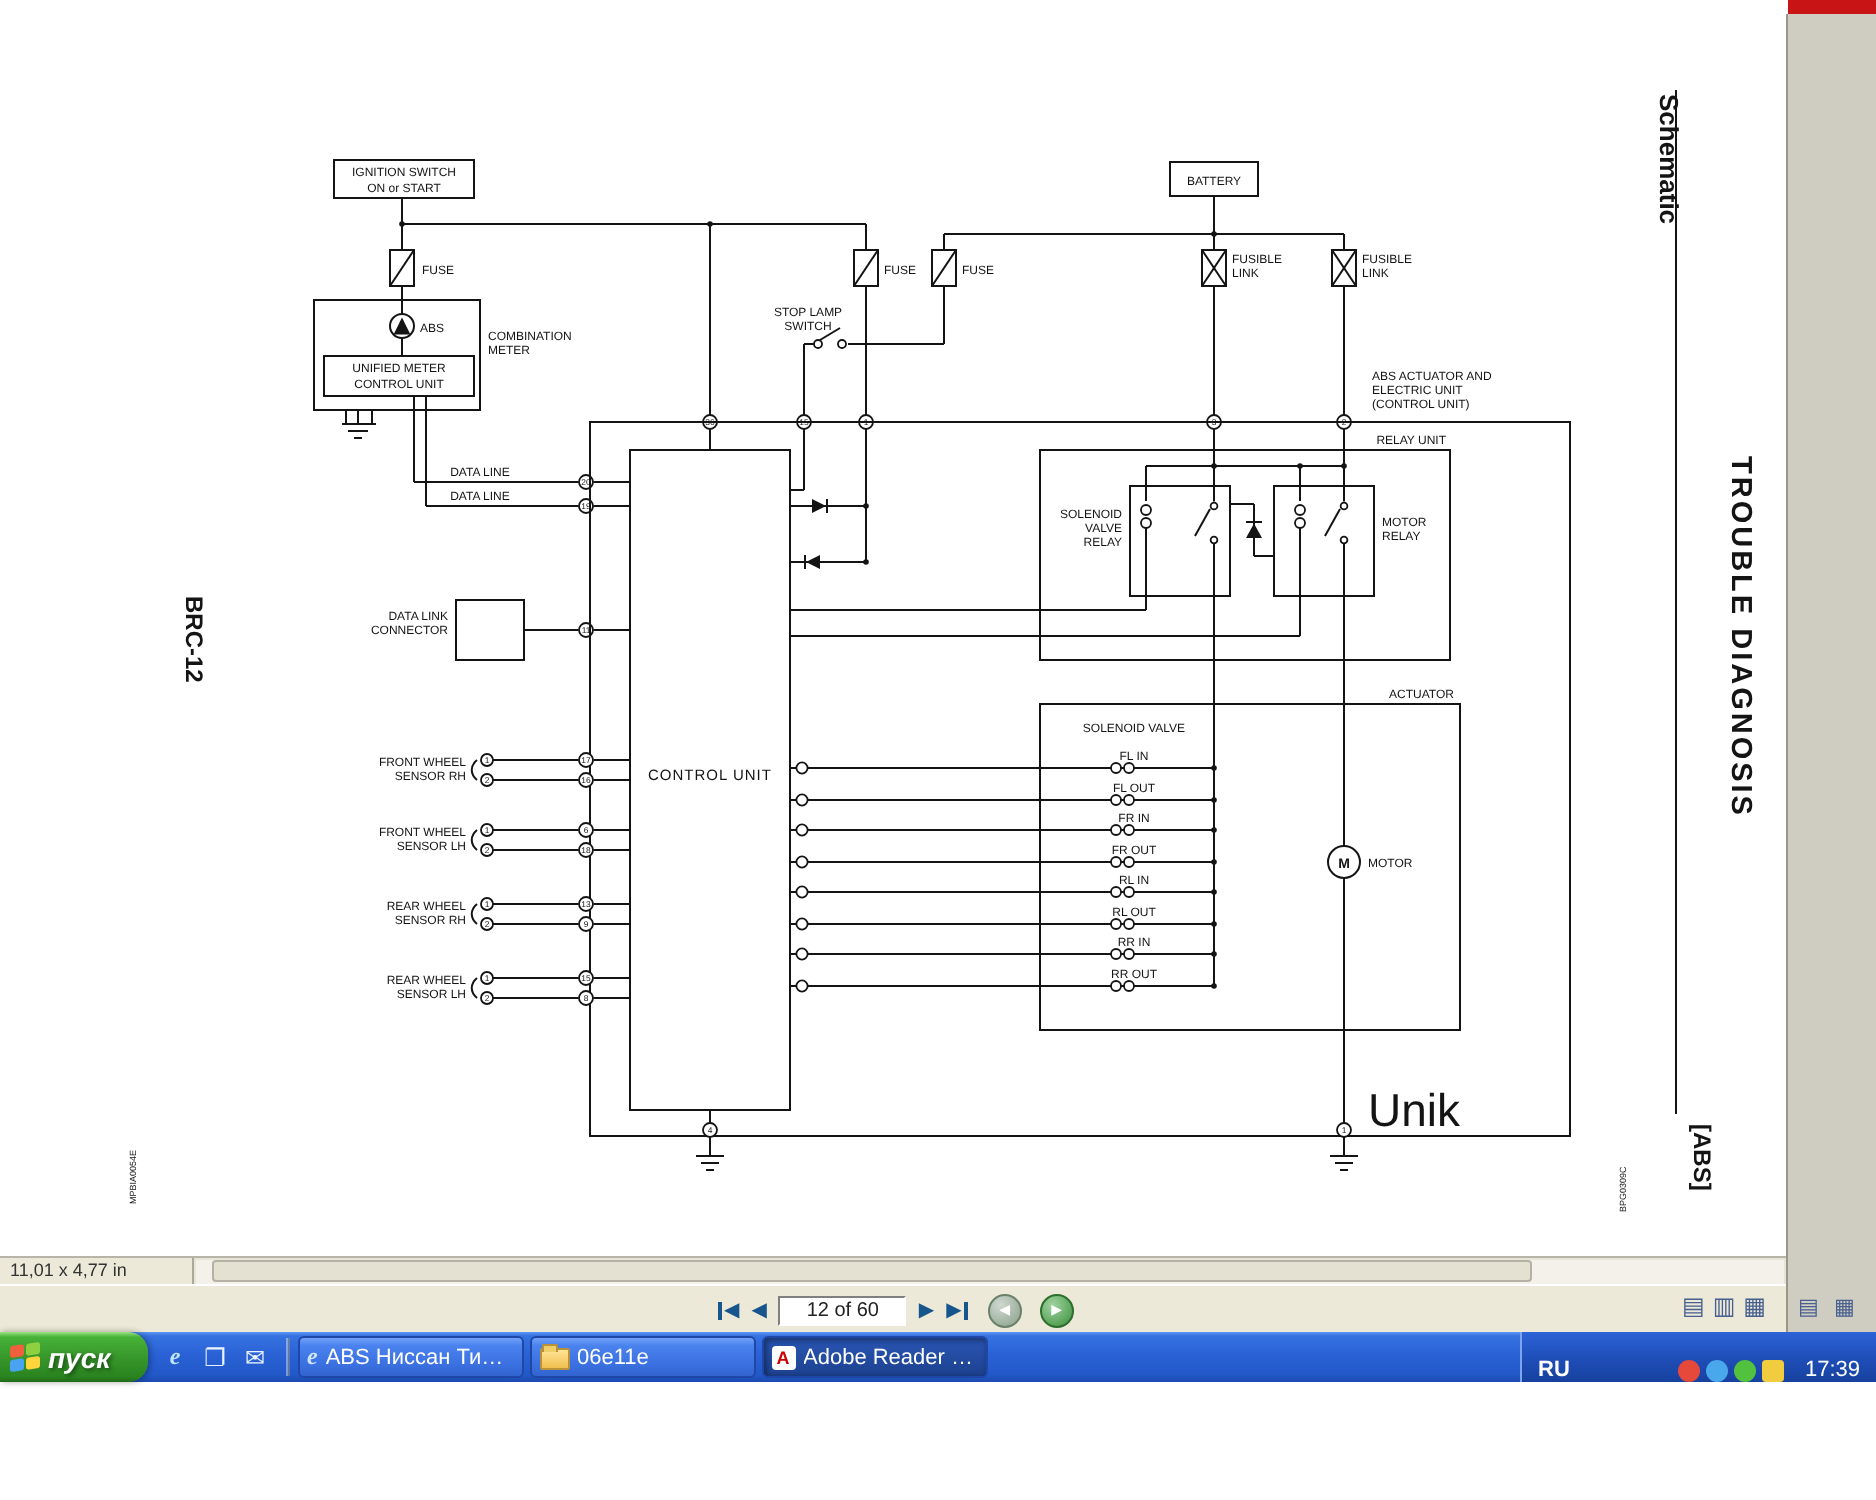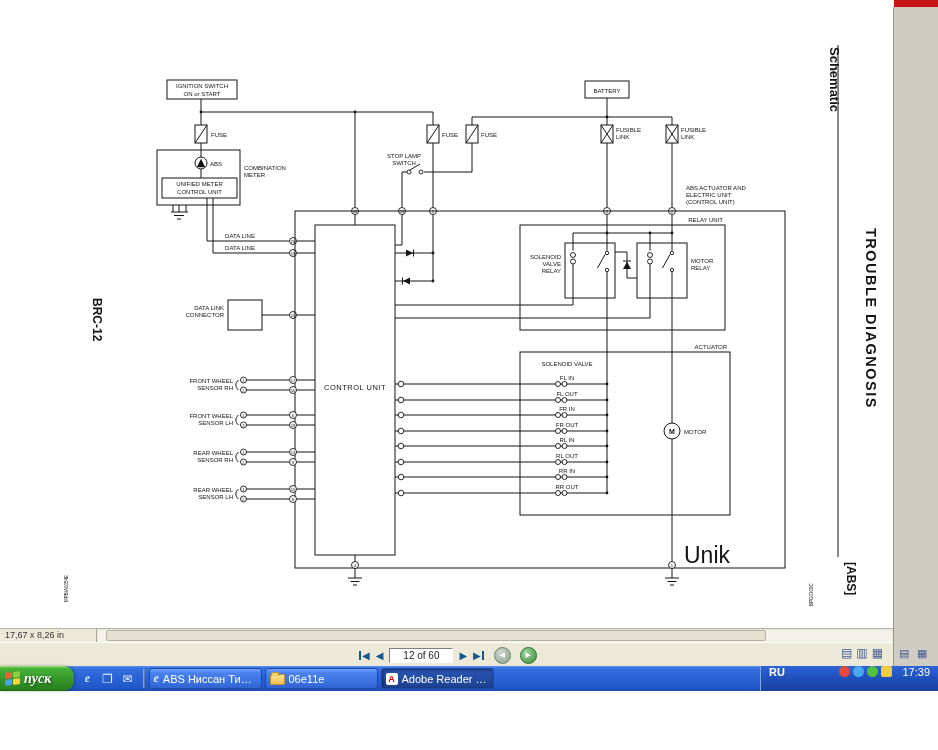--- a/index.html
+++ b/index.html
@@ -54,21 +54,21 @@
             background:radial-gradient(circle at 35% 30%,#cfd8cf,#8aa08a);border:1px solid #6b806b;}
   .roundbtn.g{background:radial-gradient(circle at 35% 30%,#9fd39f,#3c8f3c);border:1px solid #2c6e2c;}
   .viewicons{position:absolute;right:10px;top:3px;display:flex;gap:4px;font-size:12px;color:#47608f;}
 
   .taskbar{position:absolute;left:0;top:666px;width:938px;height:25px;display:flex;align-items:stretch;
            background:linear-gradient(180deg,#5c95f5 0%,#3672e0 8%,#2a62d6 45%,#2258c8 85%,#1c4bb0 100%);}
   .startbtn{width:74px;flex:0 0 auto;border-radius:0 10px 10px 0;display:flex;align-items:center;gap:4px;
             padding:0 10px 0 5px;box-sizing:border-box;box-shadow:1px 0 3px rgba(0,0,0,.35);
             background:linear-gradient(180deg,#9ce383 0%,#47b238 10%,#37982b 50%,#2a831f 90%,#1e6b16 100%);}
   .startlabel{color:#fff;font-size:14px;font-weight:bold;font-style:italic;
-              text-shadow:1px 1px 2px rgba(0,0,0,.5);font-family:Liberation Serif, serif;}
+              text-shadow:1px 1px 2px rgba(0,0,0,.5);}
   .flag{position:relative;width:15px;height:14px;display:inline-block;transform:skewY(-8deg);flex:0 0 auto;}
   .flag i{position:absolute;width:7px;height:6px;border-radius:1.5px;}
   .f1{left:0;top:0;background:#f0603c;}.f2{left:8px;top:0;background:#8ed03f;}
   .f3{left:0;top:7px;background:#4aa3f0;}.f4{left:8px;top:7px;background:#ffd43c;}
   .quicklaunch{display:flex;align-items:center;gap:5px;padding:0 6px;flex:0 0 auto;}
   .ql{font-size:12px;color:#eaf2ff;width:15px;text-align:center;}
   .ql.ie{color:#bfe3ff;font-weight:bold;font-style:italic;font-family:"Liberation Serif",serif;}
   .tbsep{width:1px;background:rgba(255,255,255,.4);border-right:1px solid rgba(0,0,0,.25);margin:3px 2px;flex:0 0 auto;}
   .taskbtn{width:113px;flex:0 0 auto;margin:2px 1.5px;border:1px solid #1e47a8;border-radius:3px;
            background:linear-gradient(180deg,#71a1f8 0%,#4a82ee 20%,#3a70e0 70%,#3264cf 100%);
@@ -77,21 +77,21 @@
   .taskbtn.active{background:linear-gradient(180deg,#2a55b4,#1c418f);box-shadow:inset 1px 1px 3px rgba(0,0,0,.45);}
   .tlabel{white-space:nowrap;overflow:hidden;text-overflow:ellipsis;}
   .ticon{flex:0 0 auto;}
   .ticon.ie2{color:#cfe6ff;font-weight:bold;font-style:italic;font-family:"Liberation Serif",serif;font-size:12px;}
   .ticon.folder{width:13px;height:9px;background:linear-gradient(180deg,#ffe396,#f0bf4f);
                 border:1px solid #b8923a;border-radius:1px;position:relative;margin-top:2px;}
   .ticon.folder::before{content:"";position:absolute;left:0;top:-3px;width:6px;height:3px;
                 background:#f0cf6a;border:1px solid #b8923a;border-bottom:none;border-radius:1px 1px 0 0;}
   .ticon.reader{width:12px;height:12px;background:#fff;border-radius:2px;color:#c00;
                 font-weight:bold;font-size:9px;line-height:12px;text-align:center;}
-  .tray{margin-left:auto;display:flex;align-items:flex-start;padding:0 8px;gap:4px;min-width:178px;
+  .tray{margin-left:auto;display:flex;align-items:flex-end;padding:0 8px;gap:4px;min-width:178px;
         box-sizing:border-box;border-left:1px solid #7da4ee;
         background:linear-gradient(180deg,#2d63d8 0%,#1f4fba 50%,#17419e 100%);}
   .lang{color:#fff;font-size:11px;font-weight:bold;margin-right:6px;}
   .trayicons{display:flex;gap:3px;margin-left:auto;align-items:center;}
   .ti{width:11px;height:11px;border-radius:50%;display:inline-block;}
   .ti.red{background:#e6483a;}.ti.blue{background:#49a7ec;}
   .ti.green{background:#52c23e;}.ti.yellow{background:#f2cc3f;border-radius:2px;}
   .clock{color:#fff;font-size:11px;margin-left:6px;}
 </style>
 </head>
@@ -483,21 +483,21 @@
     </svg>
   </div>
 
   <div class="red-strip"></div>
   <div class="gutter">
     <span class="gutter-icon" style="top:640px;left:5px;">▤</span>
     <span class="gutter-icon" style="top:640px;left:23px;">▦</span>
   </div>
 
   <div class="hscroll">
-    <div class="sizebox">17,67 x 8,26 in</div>
+    <div class="sizebox">11,01 x 4,77 in</div>
     <div class="track">
       <div class="thumb"></div>
     </div>
   </div>
 
   <div class="adobebar">
     <div class="navgroup">
       <span class="navbtn"><span class="vbar"></span>◀</span>
       <span class="navbtn">◀</span>
       <span class="pagefield">12 of 60</span>

